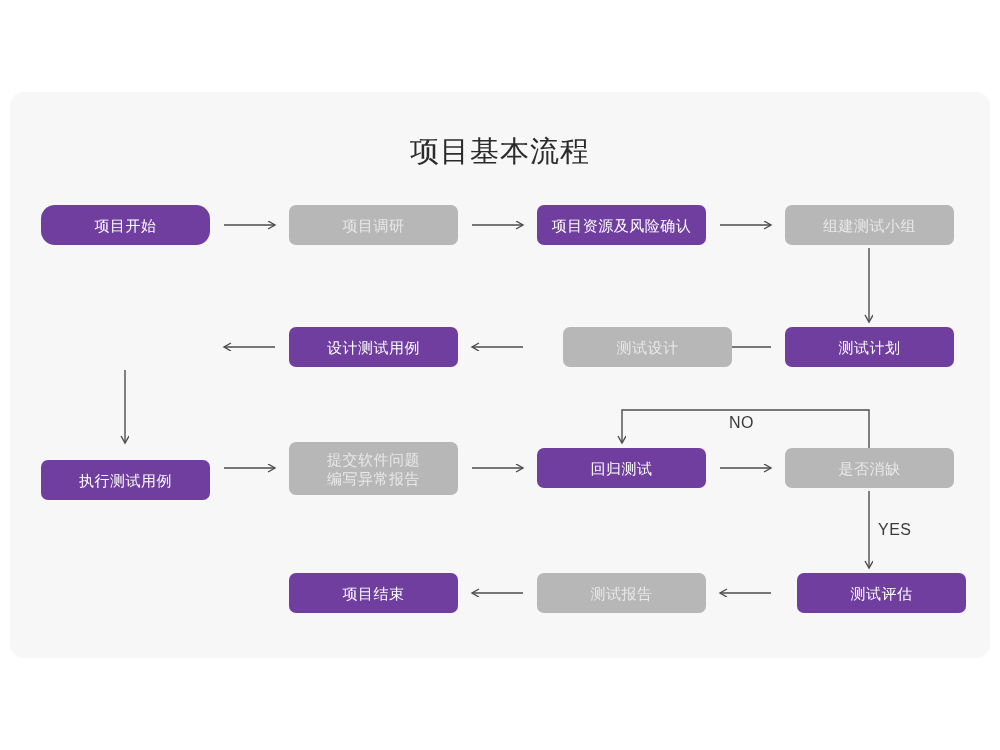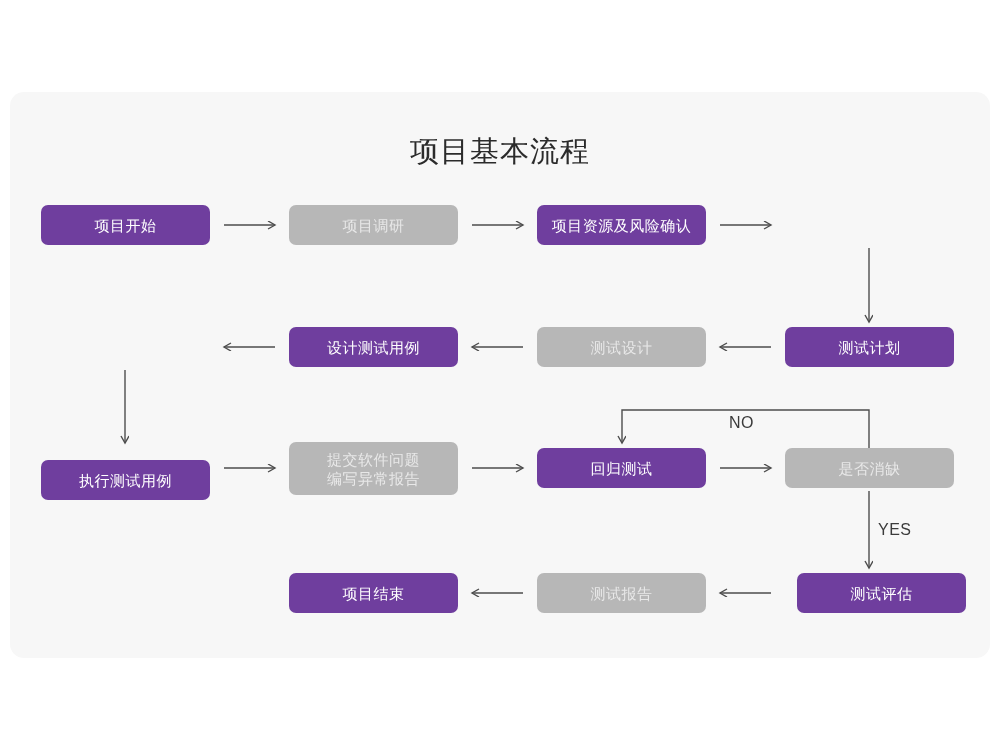--- a/index.html
+++ b/index.html
@@ -121,26 +121,27 @@
     <line x1="720" y1="468" x2="771" y2="468" stroke="#4d4d4d" stroke-width="1.4" marker-end="url(#ah)"></line>
 
     <path d="M869,448 L869,410 L622,410 L622,443" fill="none" stroke="#4d4d4d" stroke-width="1.4" marker-end="url(#ah)"></path>
 
     <line x1="869" y1="491" x2="869" y2="568" stroke="#4d4d4d" stroke-width="1.4" marker-end="url(#ah)"></line>
 
     <line x1="771" y1="593" x2="720" y2="593" stroke="#4d4d4d" stroke-width="1.4" marker-end="url(#ah)"></line>
     <line x1="523" y1="593" x2="472" y2="593" stroke="#4d4d4d" stroke-width="1.4" marker-end="url(#ah)"></line>
   </svg>
 
-  <div class="node purple" style="left:41px;  top:205px;">项目开始</div>
+  <div class="node purple" style="left:41px;  top:205px;border-radius:14px;">项目开始</div>
   <div class="node purple" style="left:537px; top:205px;">项目资源及风险确认</div>
   <div class="node gray" style="left:289px; top:205px;">项目调研</div>
+  <div class="node gray" style="left:785px; top:205px;">组建测试小组</div>
 
   <div class="node purple" style="left:785px; top:327px;">测试计划</div>
-  <div class="node gray" style="left:537px; top:327px;">测试设计</div>
+  <div class="node gray" style="left:563px; top:327px;">测试设计</div>
   <div class="node purple" style="left:289px; top:327px;">设计测试用例</div>
 
   <div class="node purple" style="left:41px;  top:460px;">执行测试用例</div>
   <div class="node gray tall" style="left:289px; top:442px;">提交软件问题
 编写异常报告</div>
   <div class="node purple" style="left:537px; top:448px;">回归测试</div>
   <div class="node gray" style="left:785px; top:448px;">是否消缺</div>
 
   <div class="node purple" style="left:785px; top:573px;margin-left:12px;">测试评估</div>
   <div class="node purple" style="left:289px; top:573px;">项目结束</div>

